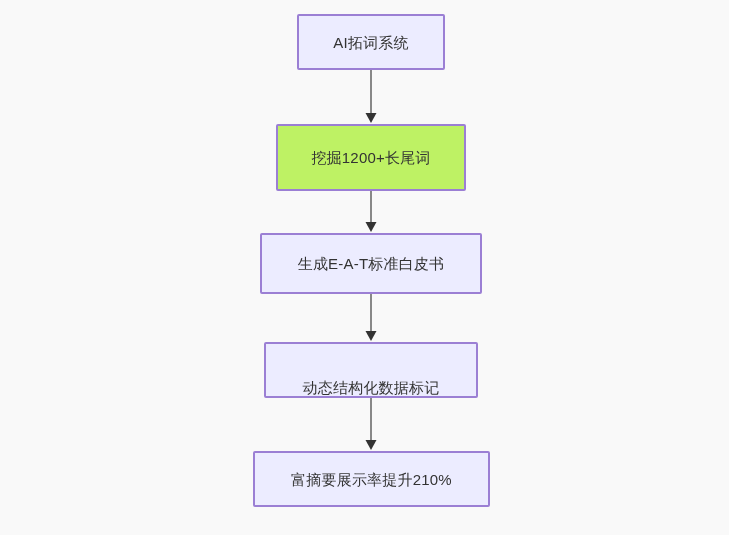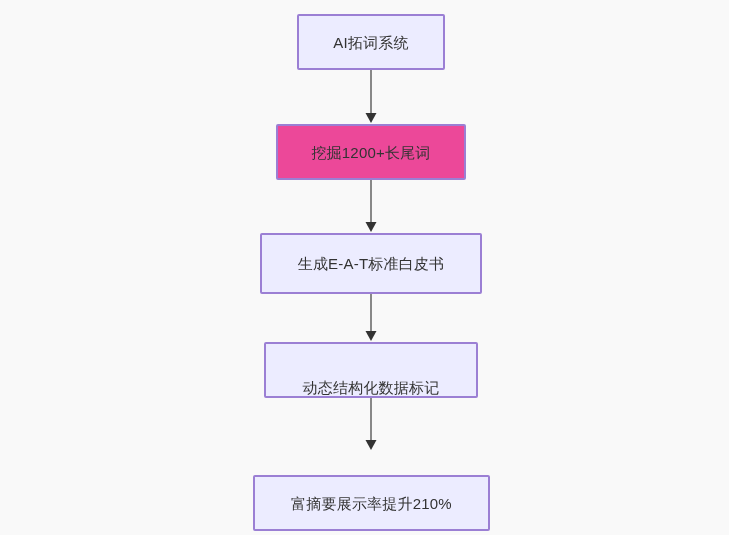--- a/index.html
+++ b/index.html
@@ -76,29 +76,29 @@
     <svg width="20" height="53" viewBox="0 0 20 53">
       <line x1="10" y1="0" x2="10" y2="44" stroke="#888888" stroke-width="2"></line>
       <polygon points="10,52 4.5,42 15.5,42" fill="#333333"></polygon>
     </svg>
   </div>
 
   <div class="flow-node" id="node-1-el" style="left: 297px; top: 14px; width: 148px; height: 56px; background: rgb(236, 236, 255); border-color: rgb(155, 127, 212);">
     <span class="flow-node-label" style="color: rgb(51, 51, 51);">AI拓词系统</span>
   </div>
 
-  <div class="flow-node" id="node-2-el" style="left: 276px; top: 124px; width: 190px; height: 56px; background: #ec4899; border-color: rgb(155, 127, 212);">
+  <div class="flow-node" id="node-2-el" style="left: 276px; top: 124px; width: 190px; height: 67px; background: #bef264; border-color: rgb(155, 127, 212);">
     <span class="flow-node-label" style="color: rgb(51, 51, 51);">挖掘1200+长尾词</span>
   </div>
 
   <div class="flow-node" id="node-3-el" style="left: 260px; top: 233px; width: 222px; height: 61px; background: rgb(236, 236, 255); border-color: rgb(155, 127, 212);">
     <span class="flow-node-label" style="color: rgb(51, 51, 51);">生成E-A-T标准白皮书</span>
   </div>
 
   <div class="flow-node" id="node-4-el" style="left: 264px; top: 342px; width: 214px; height: 56px; background: rgb(236, 236, 255); border-color: rgb(155, 127, 212);">
     <span class="flow-node-label" style="color: rgb(51, 51, 51); margin-top: 34px;">动态结构化数据标记</span>
   </div>
 
-  <div class="flow-node" id="node-5-el" style="left: 253px; top: 451px; width: 237px; height: 56px; background: rgb(236, 236, 255); border-color: rgb(155, 127, 212); margin-top: 24px;">
+  <div class="flow-node" id="node-5-el" style="left: 253px; top: 451px; width: 237px; height: 56px; background: rgb(236, 236, 255); border-color: rgb(155, 127, 212);">
     <span class="flow-node-label" style="color: rgb(51, 51, 51);">富摘要展示率提升210%</span>
   </div>
 
 </div>
 
 </body></html>

